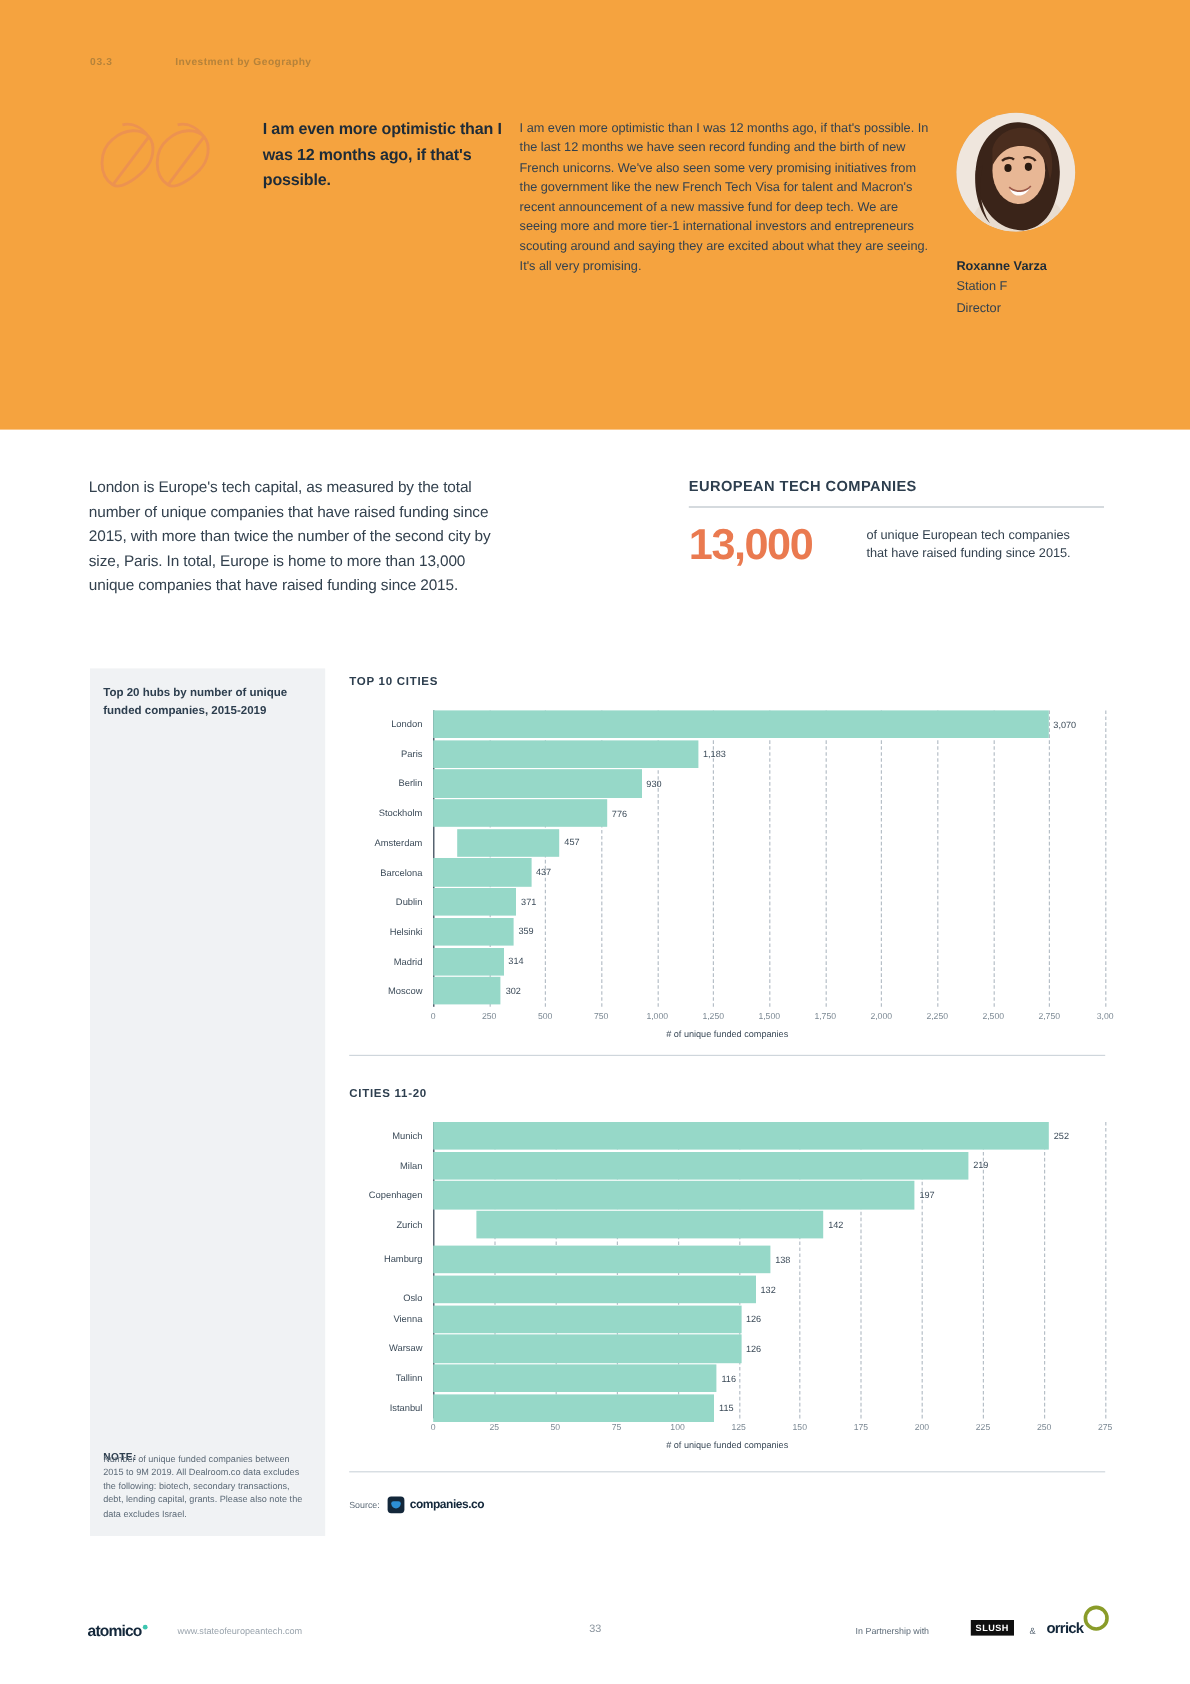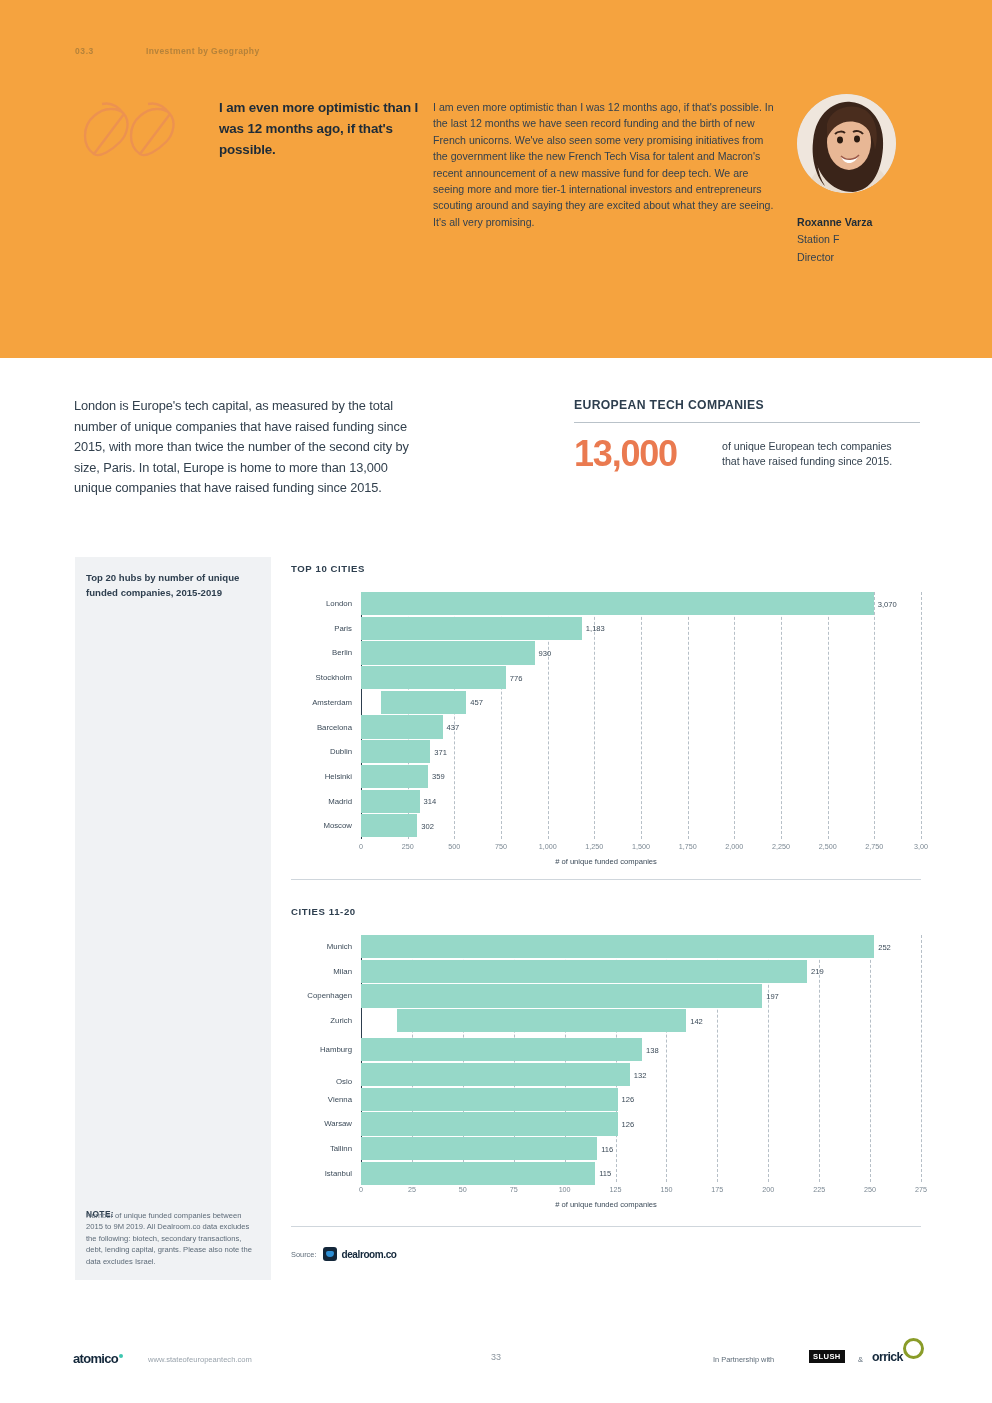--- a/index.html
+++ b/index.html
@@ -638,21 +638,21 @@
       <div class="axis-tick" style="left: 509.091px;">250</div>
       <div class="axis-tick" style="left: 560px;">275</div>
     </div>
   <div class="axis-caption"># of unique funded companies</div>
 </div>
 <div class="chart-divider" style="left:291px; top:1226px; width:630px;"></div>
 
 <div class="source-row">
   <span class="source-label">Source:</span>
   <span class="dealroom-mark"></span>
-  <span class="dealroom-word">dealroom.co</span>
+  <span class="dealroom-word">companies.co</span>
 </div>
 
 <div class="footer"></div>
 <div class="atomico-logo"><span>atomico</span><span class="atomico-dot"></span></div>
 <div class="footer-url">www.stateofeuropeantech.com</div>
 <div class="footer-page">33</div>
 <div class="footer-partner-label">In Partnership with</div>
 <div class="slush-logo">SLUSH</div>
 <div class="amp">&amp;</div>
 <div class="orrick-logo">orrick</div>

